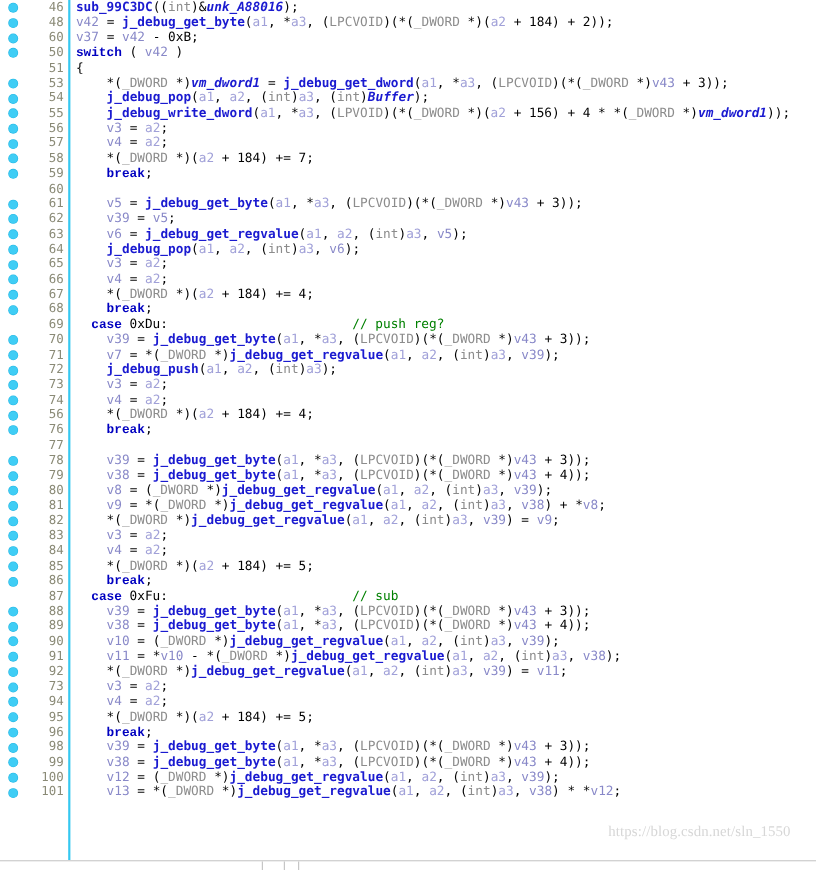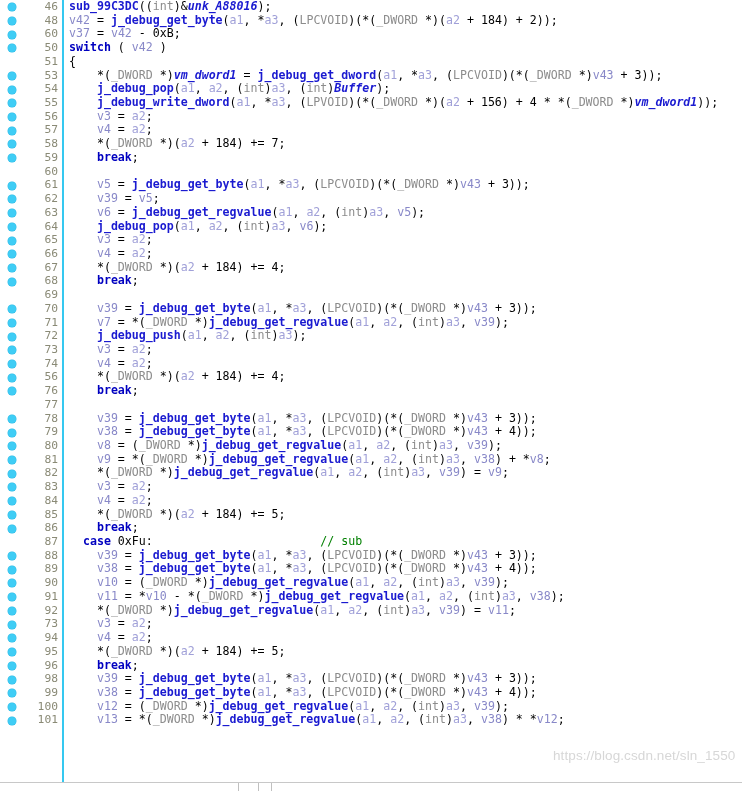--- a/index.html
+++ b/index.html
@@ -81,34 +81,34 @@
 
   .ltext {
     position: absolute;
     left: 69px;
     top: 0;
     color: #000000;
   }
 
   
   .t-def   { color: #000000; }            
-  .t-kw    { color: #0000c0; font-weight: 600; }  
+  .t-kw    { color: #0000c0; font-weight: 600; font-family: Liberation Mono, monospace; }  
   .t-fn    { color: #1a1ad0; font-weight: 700; }  
   .t-var   { color: #8888c8; }            
   .t-arg   { color: #a0a0d8; }            
   .t-type  { color: #8c8c8c; }            
   .t-cmt   { color: #008000; }            
   .t-glob  { color: #1a1ad0; font-weight: 700; font-style: italic; }
 
   
   .watermark {
     position: absolute;
     left: 553px;
     top: 748px;
-    font-family: Liberation Sans, sans-serif;
+    font-family: Liberation Serif, serif;
     font-size: 13.5px;
     color: #d7d7d7;
     white-space: nowrap;
     letter-spacing: 0.1px;
     pointer-events: none;
   }
 
   
   .status-strip {
     position: absolute;
@@ -159,21 +159,21 @@
         <div class="line"><span class="bp"></span><span class="lno">59</span><span class="ltext"><span class="t-def">    </span><span class="t-kw">break</span><span class="t-def">;</span></span></div>
         <div class="line"><span class="lno">60</span></div>
         <div class="line"><span class="bp"></span><span class="lno">61</span><span class="ltext"><span class="t-def">    </span><span class="t-var">v5</span><span class="t-def"> = </span><span class="t-fn">j_debug_get_byte</span><span class="t-def">(</span><span class="t-arg">a1</span><span class="t-def">, *</span><span class="t-arg">a3</span><span class="t-def">, (</span><span class="t-type">LPCVOID</span><span class="t-def">)(*(</span><span class="t-type">_DWORD</span><span class="t-def"> *)</span><span class="t-var">v43</span><span class="t-def"> + 3));</span></span></div>
         <div class="line"><span class="bp"></span><span class="lno">62</span><span class="ltext"><span class="t-def">    </span><span class="t-var">v39</span><span class="t-def"> = </span><span class="t-var">v5</span><span class="t-def">;</span></span></div>
         <div class="line"><span class="bp"></span><span class="lno">63</span><span class="ltext"><span class="t-def">    </span><span class="t-var">v6</span><span class="t-def"> = </span><span class="t-fn">j_debug_get_regvalue</span><span class="t-def">(</span><span class="t-arg">a1</span><span class="t-def">, </span><span class="t-arg">a2</span><span class="t-def">, (</span><span class="t-type">int</span><span class="t-def">)</span><span class="t-arg">a3</span><span class="t-def">, </span><span class="t-var">v5</span><span class="t-def">);</span></span></div>
         <div class="line"><span class="bp"></span><span class="lno">64</span><span class="ltext"><span class="t-def">    </span><span class="t-fn">j_debug_pop</span><span class="t-def">(</span><span class="t-arg">a1</span><span class="t-def">, </span><span class="t-arg">a2</span><span class="t-def">, (</span><span class="t-type">int</span><span class="t-def">)</span><span class="t-arg">a3</span><span class="t-def">, </span><span class="t-var">v6</span><span class="t-def">);</span></span></div>
         <div class="line"><span class="bp"></span><span class="lno">65</span><span class="ltext"><span class="t-def">    </span><span class="t-var">v3</span><span class="t-def"> = </span><span class="t-arg">a2</span><span class="t-def">;</span></span></div>
         <div class="line"><span class="bp"></span><span class="lno">66</span><span class="ltext"><span class="t-def">    </span><span class="t-var">v4</span><span class="t-def"> = </span><span class="t-arg">a2</span><span class="t-def">;</span></span></div>
         <div class="line"><span class="bp"></span><span class="lno">67</span><span class="ltext"><span class="t-def">    *(</span><span class="t-type">_DWORD</span><span class="t-def"> *)(</span><span class="t-arg">a2</span><span class="t-def"> + 184) += 4;</span></span></div>
         <div class="line"><span class="bp"></span><span class="lno">68</span><span class="ltext"><span class="t-def">    </span><span class="t-kw">break</span><span class="t-def">;</span></span></div>
-        <div class="line"><span class="lno">69</span></div>
+        <div class="line"><span class="lno">69</span><span class="ltext"><span class="t-def">  </span><span class="t-kw">case</span><span class="t-def"> 0xDu:</span><span class="t-def">                        </span><span class="t-cmt">// push reg?</span></span></div>
         <div class="line"><span class="bp"></span><span class="lno">70</span><span class="ltext"><span class="t-def">    </span><span class="t-var">v39</span><span class="t-def"> = </span><span class="t-fn">j_debug_get_byte</span><span class="t-def">(</span><span class="t-arg">a1</span><span class="t-def">, *</span><span class="t-arg">a3</span><span class="t-def">, (</span><span class="t-type">LPCVOID</span><span class="t-def">)(*(</span><span class="t-type">_DWORD</span><span class="t-def"> *)</span><span class="t-var">v43</span><span class="t-def"> + 3));</span></span></div>
         <div class="line"><span class="bp"></span><span class="lno">71</span><span class="ltext"><span class="t-def">    </span><span class="t-var">v7</span><span class="t-def"> = *(</span><span class="t-type">_DWORD</span><span class="t-def"> *)</span><span class="t-fn">j_debug_get_regvalue</span><span class="t-def">(</span><span class="t-arg">a1</span><span class="t-def">, </span><span class="t-arg">a2</span><span class="t-def">, (</span><span class="t-type">int</span><span class="t-def">)</span><span class="t-arg">a3</span><span class="t-def">, </span><span class="t-var">v39</span><span class="t-def">);</span></span></div>
         <div class="line"><span class="bp"></span><span class="lno">72</span><span class="ltext"><span class="t-def">    </span><span class="t-fn">j_debug_push</span><span class="t-def">(</span><span class="t-arg">a1</span><span class="t-def">, </span><span class="t-arg">a2</span><span class="t-def">, (</span><span class="t-type">int</span><span class="t-def">)</span><span class="t-arg">a3</span><span class="t-def">);</span></span></div>
         <div class="line"><span class="bp"></span><span class="lno">73</span><span class="ltext"><span class="t-def">    </span><span class="t-var">v3</span><span class="t-def"> = </span><span class="t-arg">a2</span><span class="t-def">;</span></span></div>
         <div class="line"><span class="bp"></span><span class="lno">74</span><span class="ltext"><span class="t-def">    </span><span class="t-var">v4</span><span class="t-def"> = </span><span class="t-arg">a2</span><span class="t-def">;</span></span></div>
         <div class="line"><span class="bp"></span><span class="lno">56</span><span class="ltext"><span class="t-def">    *(</span><span class="t-type">_DWORD</span><span class="t-def"> *)(</span><span class="t-arg">a2</span><span class="t-def"> + 184) += 4;</span></span></div>
         <div class="line"><span class="bp"></span><span class="lno">76</span><span class="ltext"><span class="t-def">    </span><span class="t-kw">break</span><span class="t-def">;</span></span></div>
         <div class="line"><span class="lno">77</span></div>
         <div class="line"><span class="bp"></span><span class="lno">78</span><span class="ltext"><span class="t-def">    </span><span class="t-var">v39</span><span class="t-def"> = </span><span class="t-fn">j_debug_get_byte</span><span class="t-def">(</span><span class="t-arg">a1</span><span class="t-def">, *</span><span class="t-arg">a3</span><span class="t-def">, (</span><span class="t-type">LPCVOID</span><span class="t-def">)(*(</span><span class="t-type">_DWORD</span><span class="t-def"> *)</span><span class="t-var">v43</span><span class="t-def"> + 3));</span></span></div>
         <div class="line"><span class="bp"></span><span class="lno">79</span><span class="ltext"><span class="t-def">    </span><span class="t-var">v38</span><span class="t-def"> = </span><span class="t-fn">j_debug_get_byte</span><span class="t-def">(</span><span class="t-arg">a1</span><span class="t-def">, *</span><span class="t-arg">a3</span><span class="t-def">, (</span><span class="t-type">LPCVOID</span><span class="t-def">)(*(</span><span class="t-type">_DWORD</span><span class="t-def"> *)</span><span class="t-var">v43</span><span class="t-def"> + 4));</span></span></div>

